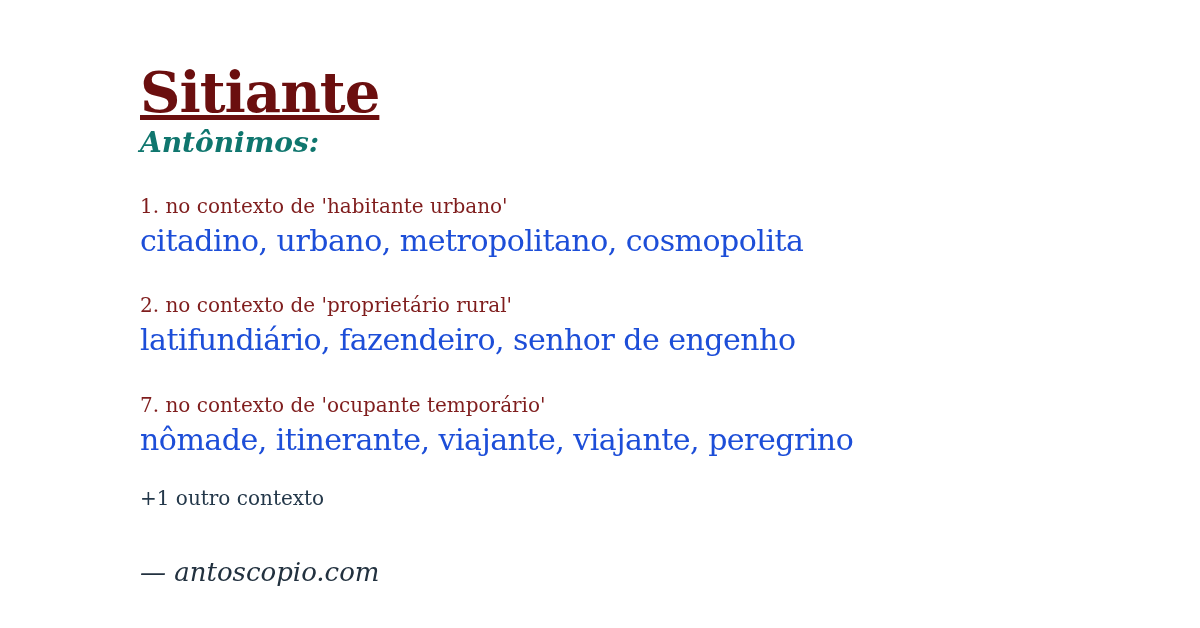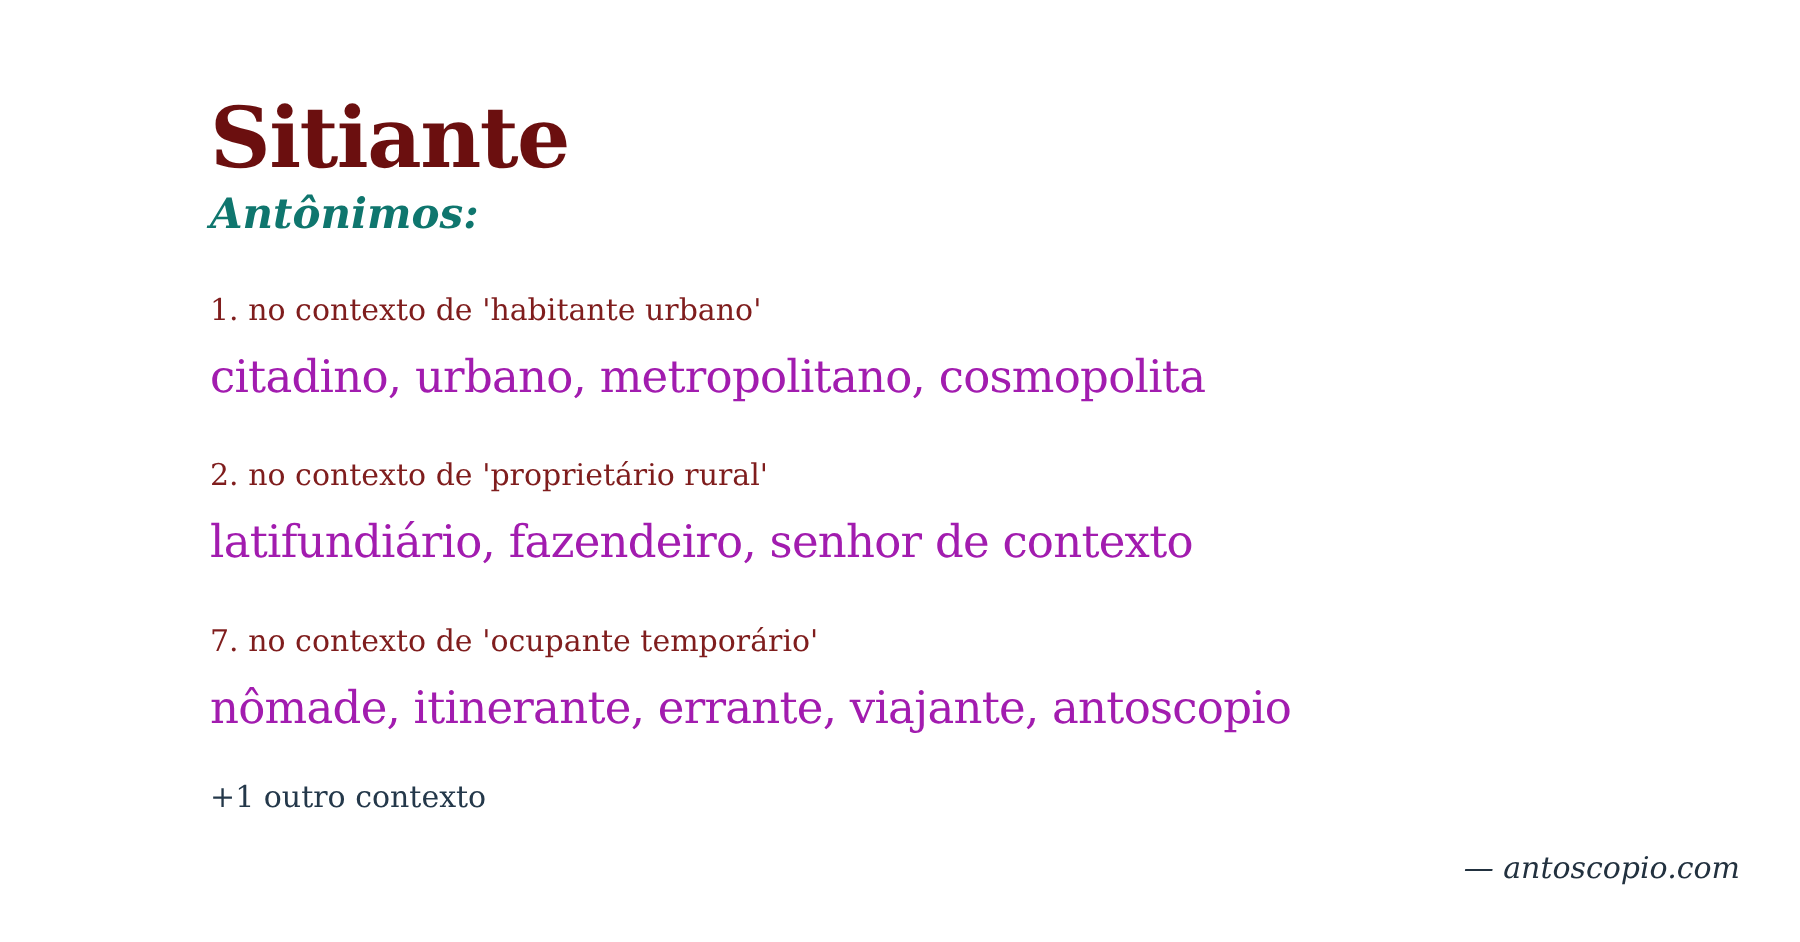--- a/index.html
+++ b/index.html
@@ -20,80 +20,80 @@
     padding: 60px 40px 0 140px;
     background: #ffffff;
   }
   .word-title {
     margin: 0;
     font-size: 56px;
     line-height: 1.15;
     font-weight: bold;
     color: #6b0f0f;
     letter-spacing: -1px;
+    text-decoration: underline;
   }
   .section-label {
     margin: 2px 0 0 0;
     font-size: 28px;
     line-height: 1.2;
     font-weight: bold;
     font-style: italic;
     color: #0f766e;
   }
   .entry {
     margin-top: 34px;
   }
   .entry-context {
     font-size: 20px;
     line-height: 1.25;
     color: #7f1d1d;
   }
   .entry-antonyms {
-    margin-top: 14px;
+    margin-top: 3px;
     font-size: 30px;
     line-height: 1.25;
-    color: #a21caf;
+    color: #1d4ed8;
     letter-spacing: -0.5px;
   }
   .more-contexts {
     margin-top: 28px;
     font-size: 20px;
     line-height: 1.25;
     color: #24384a;
   }
   .attribution {
-    margin-top: 22px;
-    font-size: 20px;
+    margin-top: 46px;
+    font-size: 26px;
     line-height: 1.2;
     font-style: italic;
     color: #22313f;
-    text-align: right;
   }
 </style>
 </head>
 <body>
 
 <div class="card">
 
   <h1 class="word-title">Sitiante</h1>
 
   <h2 class="section-label">Antônimos:</h2>
 
   <div class="entry">
     <div class="entry-context">1. no contexto de 'habitante urbano'</div>
     <div class="entry-antonyms">citadino, urbano, metropolitano, cosmopolita</div>
   </div>
 
   <div class="entry">
     <div class="entry-context">2. no contexto de 'proprietário rural'</div>
-    <div class="entry-antonyms">latifundiário, fazendeiro, senhor de contexto</div>
+    <div class="entry-antonyms">latifundiário, fazendeiro, senhor de engenho</div>
   </div>
 
   <div class="entry">
     <div class="entry-context">7. no contexto de 'ocupante temporário'</div>
-    <div class="entry-antonyms">nômade, itinerante, errante, viajante, antoscopio</div>
+    <div class="entry-antonyms">nômade, itinerante, viajante, viajante, peregrino</div>
   </div>
 
   <div class="more-contexts">+1 outro contexto</div>
 
   <div class="attribution">— antoscopio.com</div>
 
 </div>
 
 </body></html>

